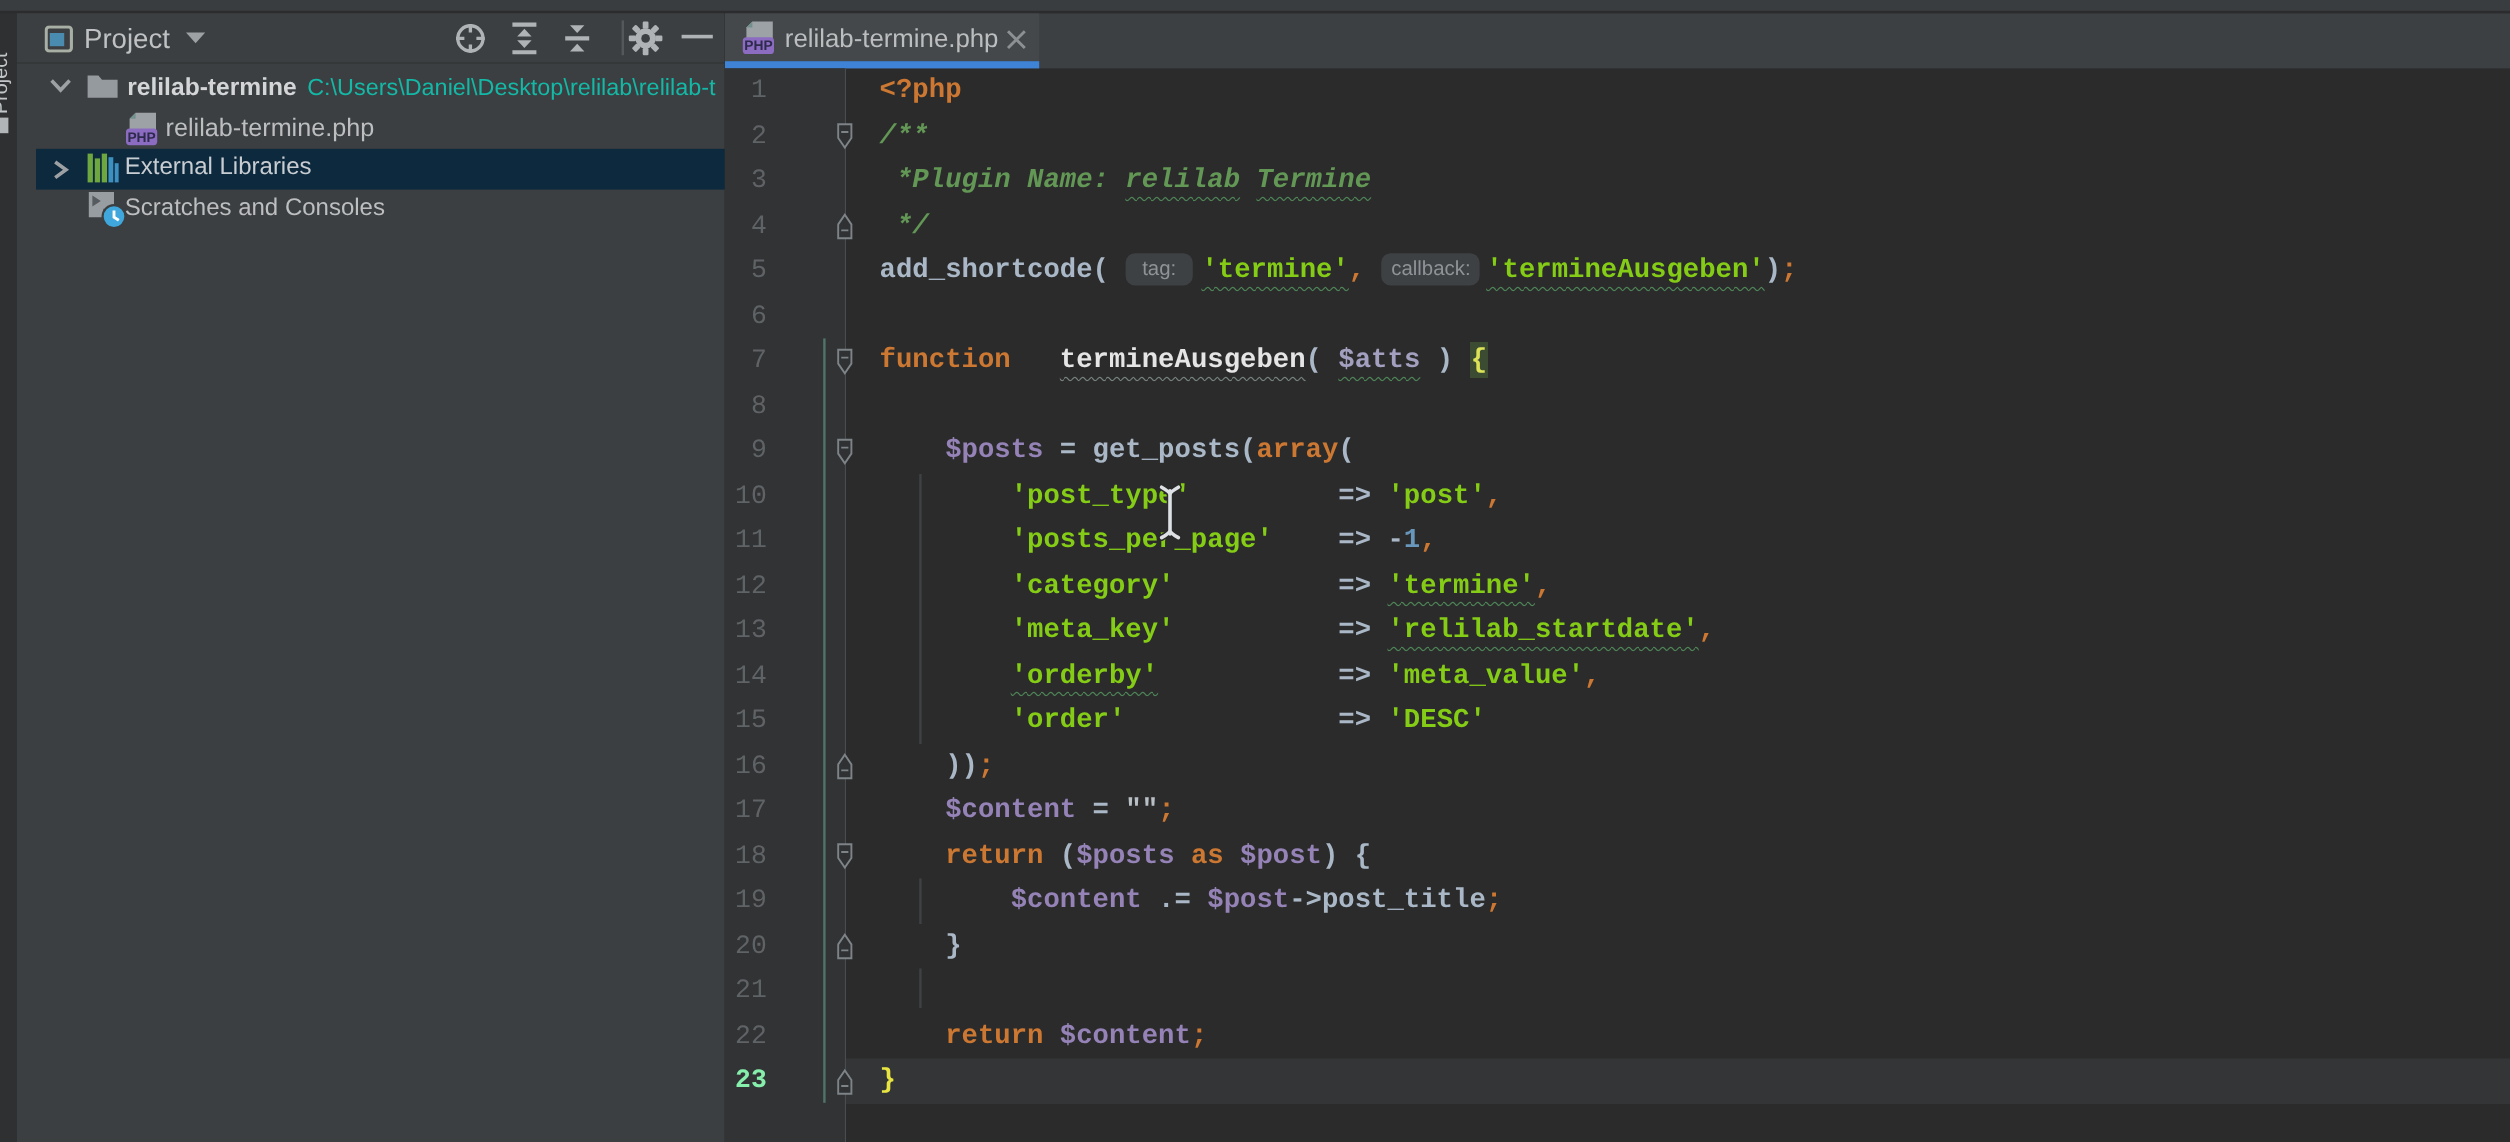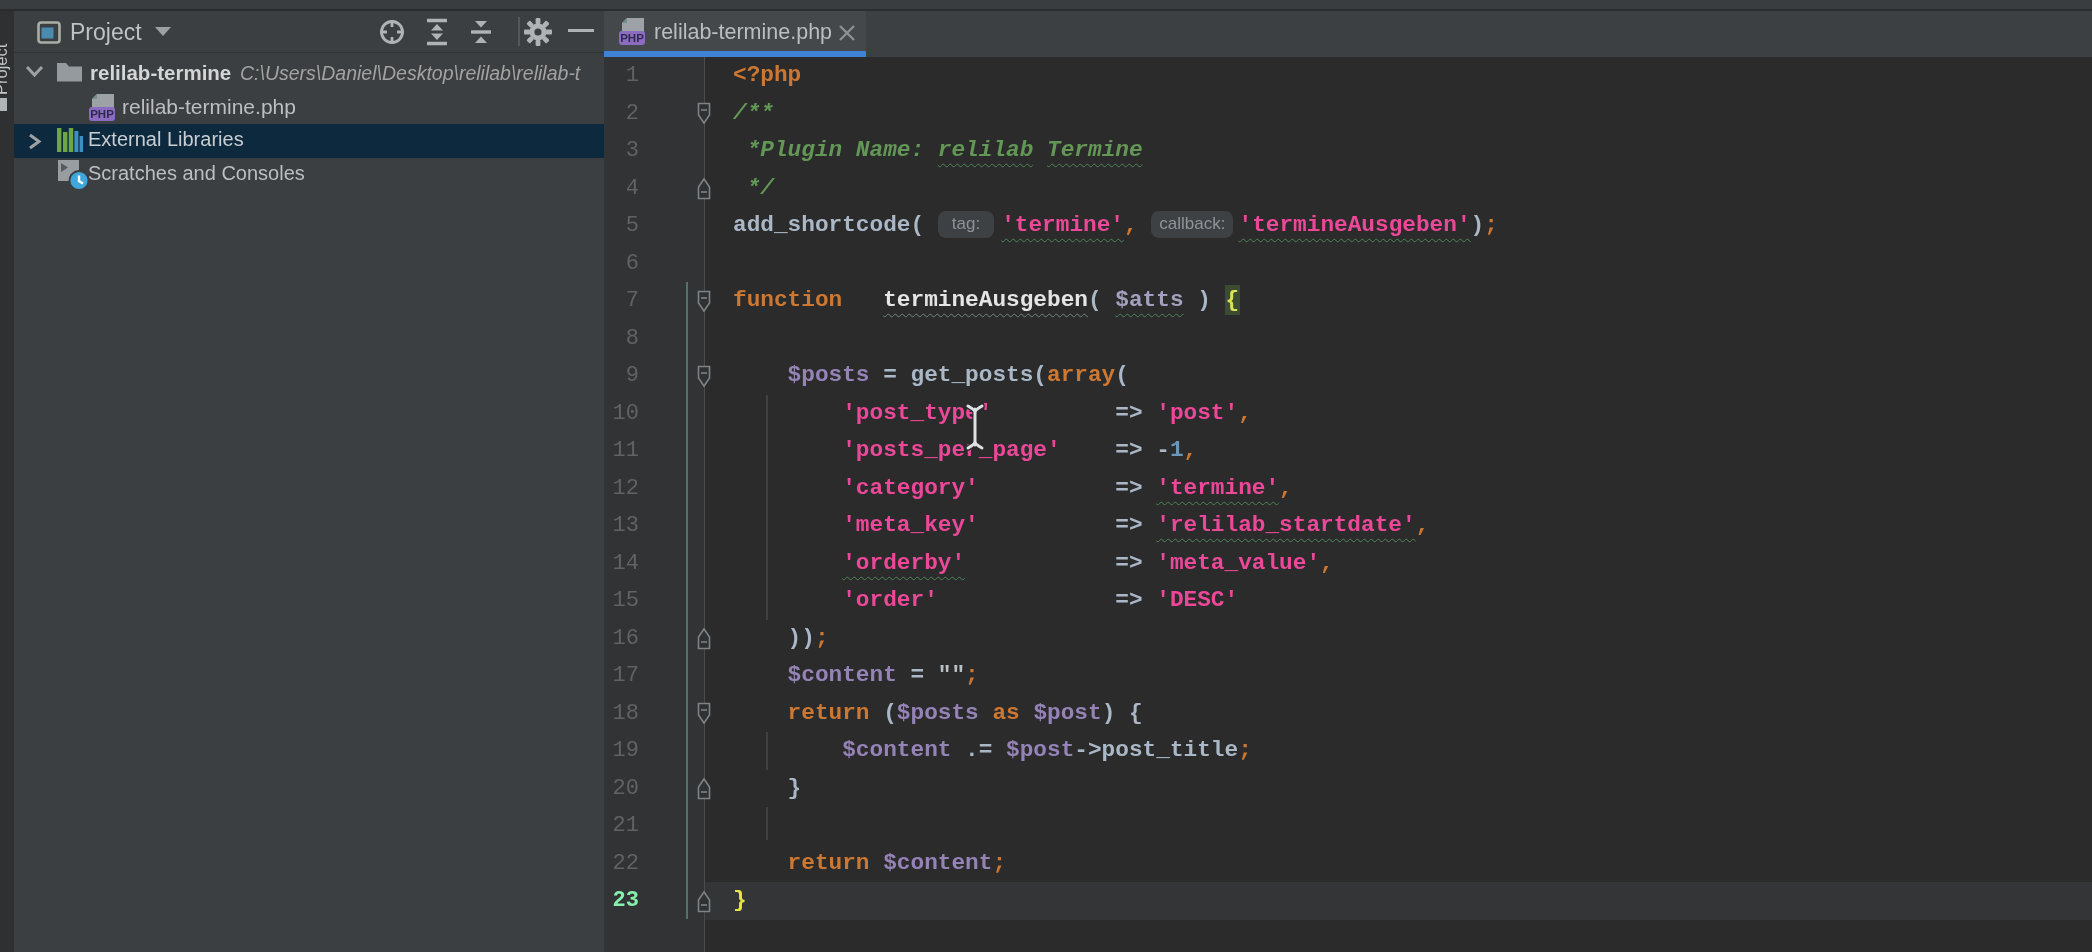--- a/index.html
+++ b/index.html
@@ -1,21 +1,21 @@
 <!DOCTYPE html>
 <html><head>
 <meta charset="utf-8">
 <style>
   html,body{margin:0;padding:0;background:#2b2b2b;}
   #app{position:relative;width:2092px;height:952px;overflow:hidden;background:#2b2b2b;font-family:"Liberation Sans",sans-serif;}
   .abs{position:absolute;}
   
   .code{font:bold 22.75px/37.5px "Liberation Mono",monospace;color:#A9B7C6;white-space:pre;margin-left:20px;}
   .k{color:#CC7832}
-  .s{color:#ec4899}
+  .s{color:#84cc16}
   .c{color:#629755;font-style:italic}
   .v{color:#9583B8}
   .n{color:#6897BB}
   .fd{color:#e5e5e5}
   .pun{color:#CC7832}
   .sq{text-decoration:underline;text-decoration-style:wavy;text-decoration-color:#4d8557;text-decoration-thickness:1.2px;text-underline-offset:7px;}
   .sqg{text-decoration:underline;text-decoration-style:wavy;text-decoration-color:#75827e;text-decoration-thickness:1.2px;text-underline-offset:7px;}
   .hint{display:inline-block;background:#3e4143;color:#8f9397;font:17px/24px "Liberation Sans",sans-serif;border-radius:8px;padding:1px 11px 2px;vertical-align:2px;text-align:center;}
   .brace{background:#3c4c33;color:#dce157;padding:2px 1px;}
   .gnum{font:22px/37.5px "Liberation Mono",monospace;color:#606366;text-align:right;white-space:pre;}
@@ -79,31 +79,31 @@
               <rect x="23" y="12.6" width="6" height="4.8" rx="1"></rect>
             </g>
           </g>
           <circle cx="15" cy="15" r="3.6" fill="#3c3f41"></circle>
         </g>
       </svg>
 
       <div class="abs" style="left:554px;top:18px;width:26px;height:3.4px;background:#afb3b6;"></div>
     </div>
 
-    <div class="abs" style="left:0;top:42px;width:590px;height:899px;">
+    <div class="abs" style="left:16px;top:42px;width:590px;height:899px;">
 
       <div class="trow" style="top:4px;">
         <svg class="abs" style="left:11px;top:8px" width="19" height="14" viewBox="0 0 19 14">
             <path d="M2,2 L9.5,10 L17,2" fill="none" stroke="#9da1a4" stroke-width="3"></path>
           </svg>
         <svg class="abs" style="left:42px;top:3px" width="27" height="22" viewBox="0 0 27 22">
           <path d="M1,3 h9 l3,3.5 h13 v15 h-25 z" fill="#959a9e"></path>
         </svg>
         <div class="tlab" style="left:76px;top:4px;font-weight:bold;font-size:20.5px;color:#d3d5d7;">relilab-termine</div>
-        <div class="tlab" style="left:226px;top:5px;color:#a3a3a3;font-size:19.5px;width:364px;overflow:hidden;font-style:italic;">C:\Users\Daniel\Desktop\relilab\relilab-t</div>
+        <div class="tlab" style="left:226px;top:5px;color:#14b8a6;font-size:19.5px;width:364px;overflow:hidden;">C:\Users\Daniel\Desktop\relilab\relilab-t</div>
       </div>
 
       <div class="trow" style="top:37.5px;">
         <svg class="abs" style="left:74px;top:1px" width="28" height="30" viewBox="0 0 28 30">
           <path d="M9,2 h17 v19 h-22 v-14 z" fill="#9da2a7"></path>
           <path d="M9,2 v5 h-5 z" fill="#73908f"></path>
           <rect x="1" y="15" width="26" height="14" rx="3" fill="#8b6cc0"></rect>
           <text x="14" y="26" font-family="Liberation Sans,sans-serif" font-size="11.5" font-weight="bold" fill="#2e2a4d" text-anchor="middle">PHP</text>
         </svg>
         <div class="tlab" style="left:108px;top:4px;font-size:21px;">relilab-termine.php</div>

